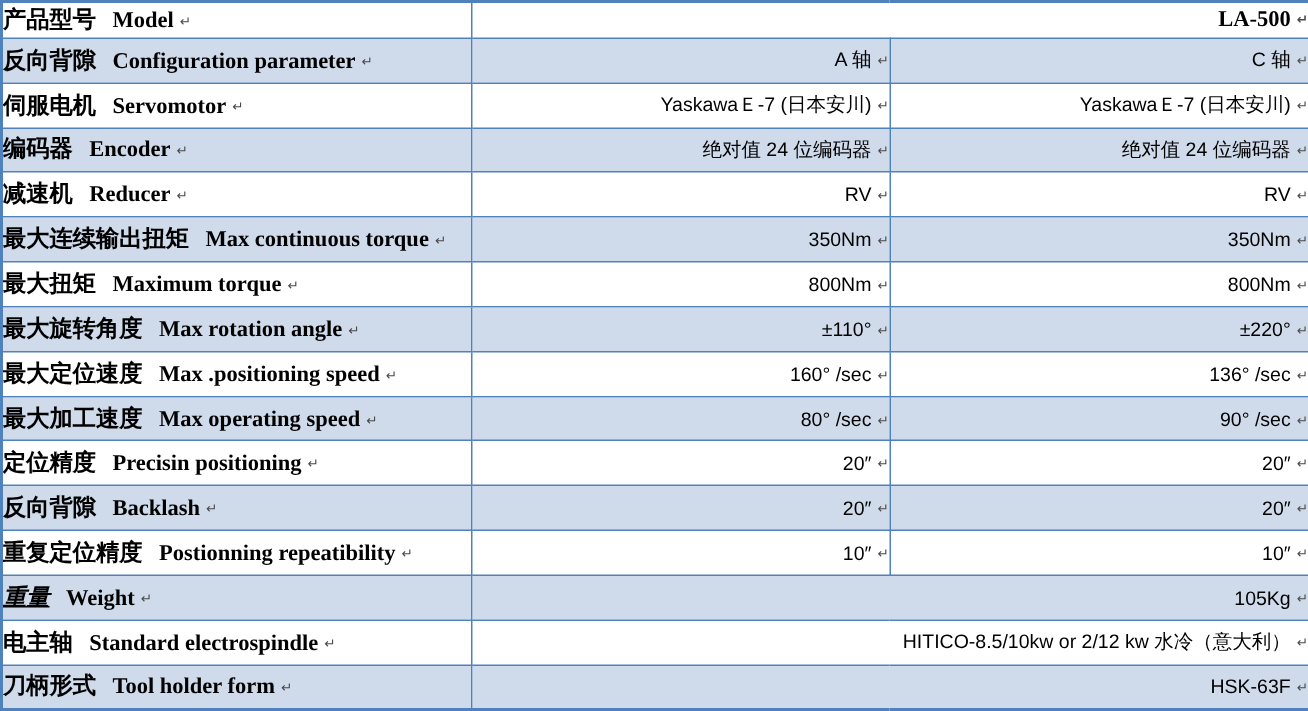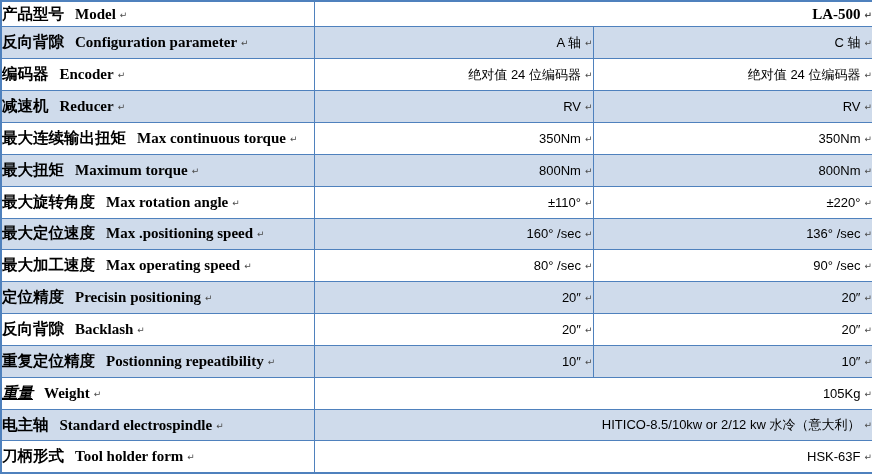--- a/index.html
+++ b/index.html
@@ -76,20 +76,25 @@
       <tr>
         <td class="label-cell"><span class="cn">产品型号</span><span class="en">Model</span><span class="mark">↵</span></td>
         <td class="value-cell bold-serif" colspan="2"><span>LA-500</span><span class="mark">↵</span></td>
       </tr>
       <tr>
         <td class="label-cell"><span class="cn">反向背隙</span><span class="en">Configuration parameter</span><span class="mark">↵</span></td>
         <td class="value-cell"><span>A 轴</span><span class="mark">↵</span></td>
         <td class="value-cell"><span>C 轴</span><span class="mark">↵</span></td>
       </tr>
       <tr>
+        <td class="label-cell"><span class="cn">伺服电机</span><span class="en">Servomotor</span><span class="mark">↵</span></td>
+        <td class="value-cell"><span>YaskawaＥ-7 (日本安川)</span><span class="mark">↵</span></td>
+        <td class="value-cell"><span>YaskawaＥ-7 (日本安川)</span><span class="mark">↵</span></td>
+      </tr>
+      <tr>
         <td class="label-cell"><span class="cn">编码器</span><span class="en">Encoder</span><span class="mark">↵</span></td>
         <td class="value-cell"><span>绝对值 24 位编码器</span><span class="mark">↵</span></td>
         <td class="value-cell"><span>绝对值 24 位编码器</span><span class="mark">↵</span></td>
       </tr>
       <tr>
         <td class="label-cell"><span class="cn">减速机</span><span class="en">Reducer</span><span class="mark">↵</span></td>
         <td class="value-cell"><span>RV</span><span class="mark">↵</span></td>
         <td class="value-cell"><span>RV</span><span class="mark">↵</span></td>
       </tr>
       <tr>

